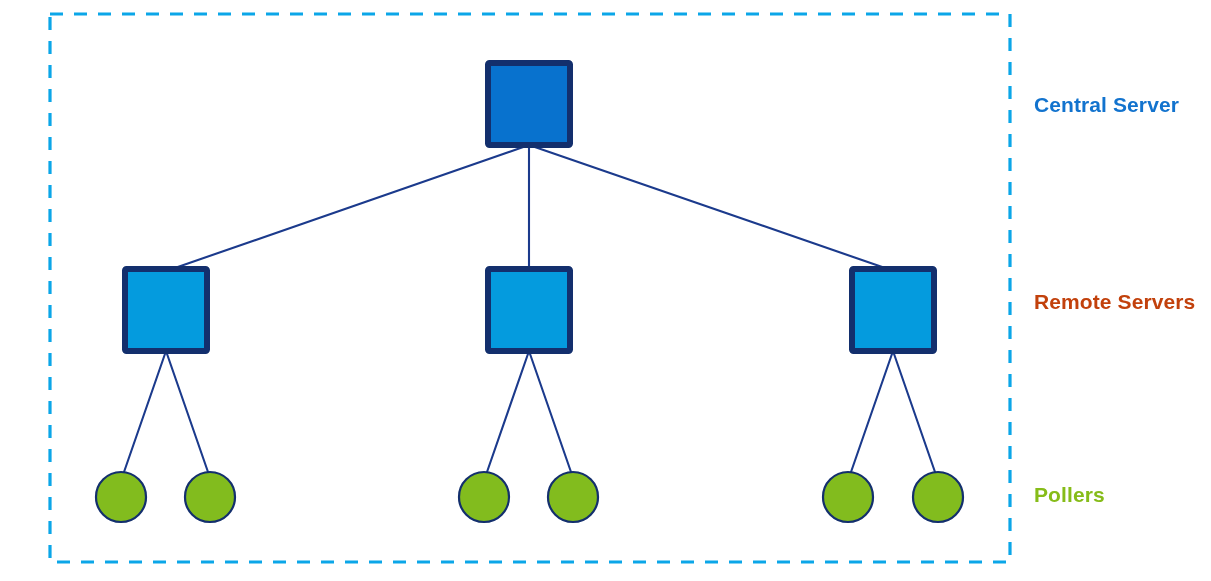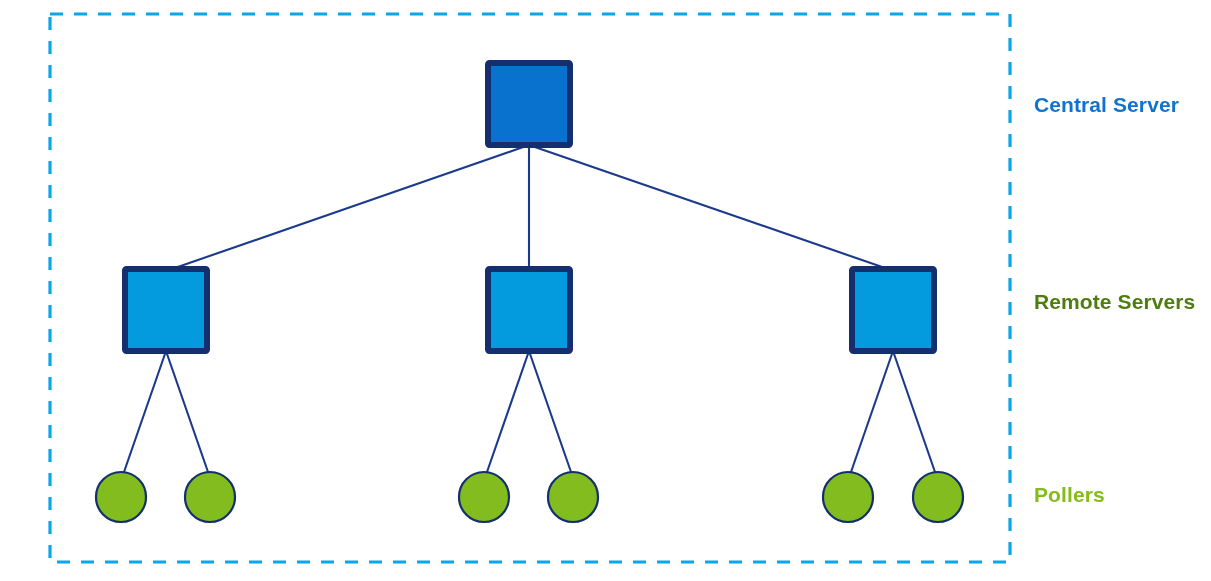--- a/index.html
+++ b/index.html
@@ -37,21 +37,21 @@
     line-height: 1;
   }
   #label-central-server {
     left: 1002px;
     top: 94px;
     color: #1273CE;
   }
   #label-remote-servers {
     left: 1002px;
     top: 291px;
-    color: #4d7c0f;
+    color: #c2410c;
   }
   #label-pollers {
     left: 1002px;
     top: 484px;
     color: #86BC19;
     text-align: center;
   }
 </style>
 </head>
 <body>

